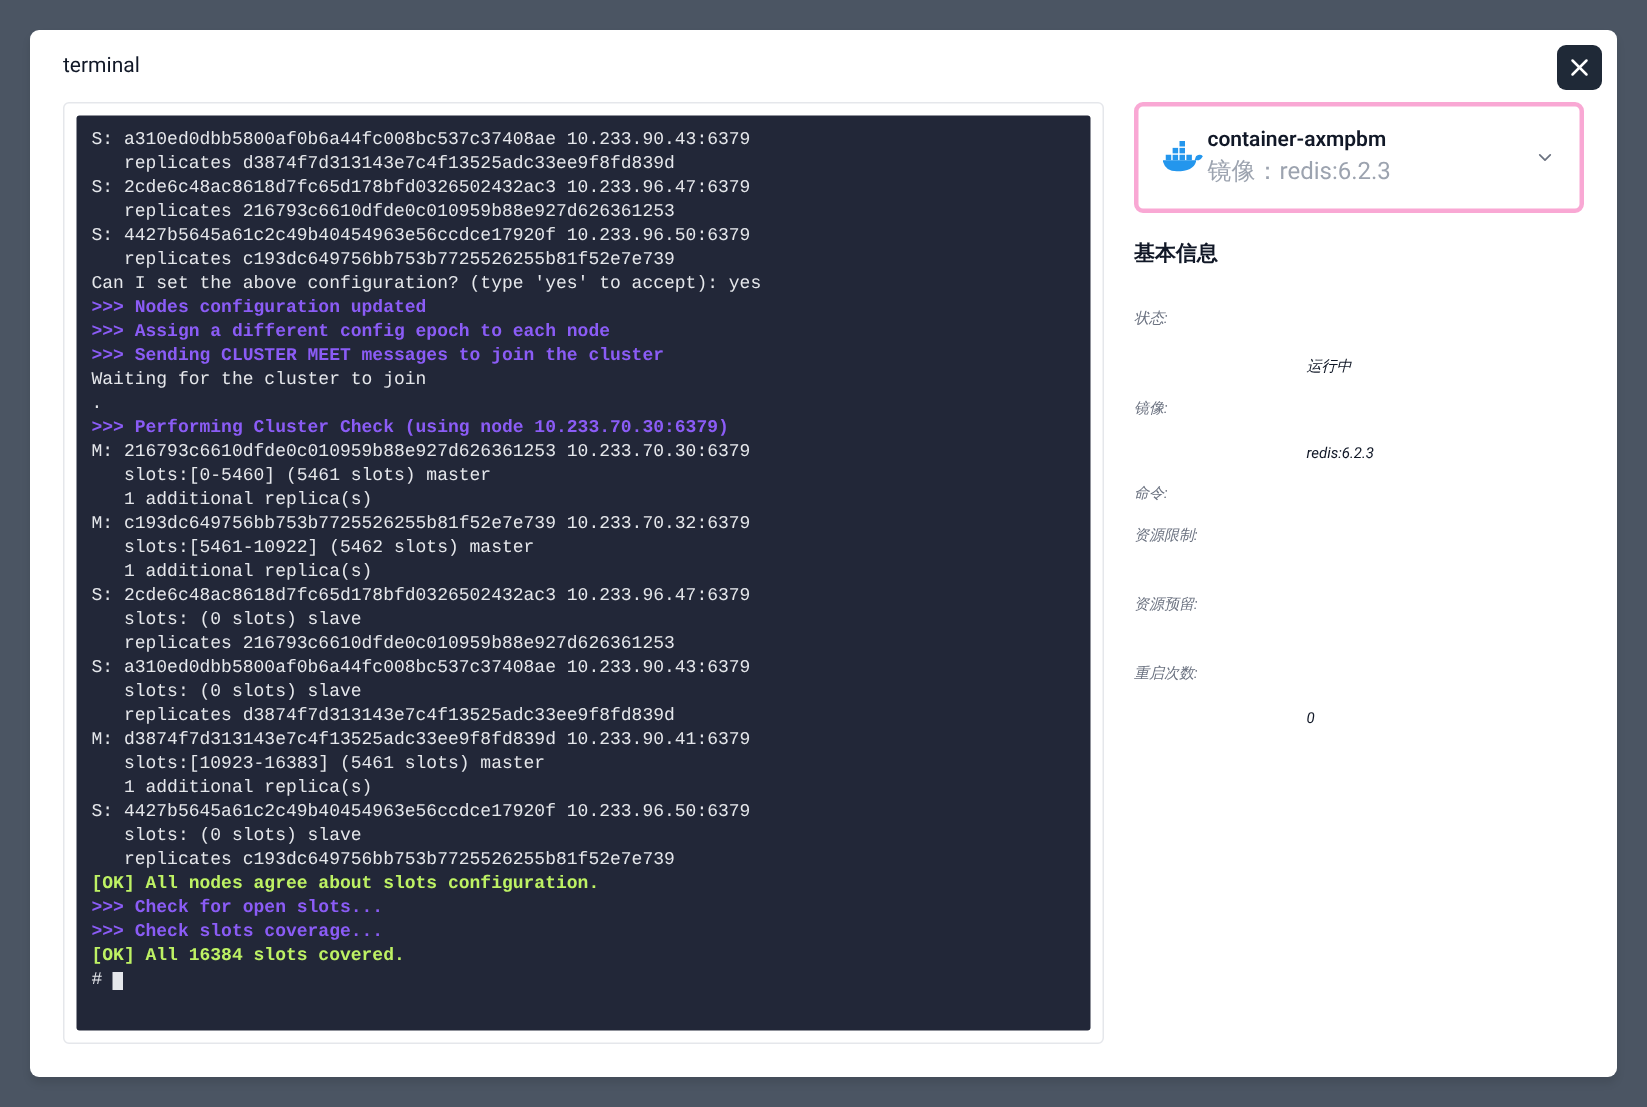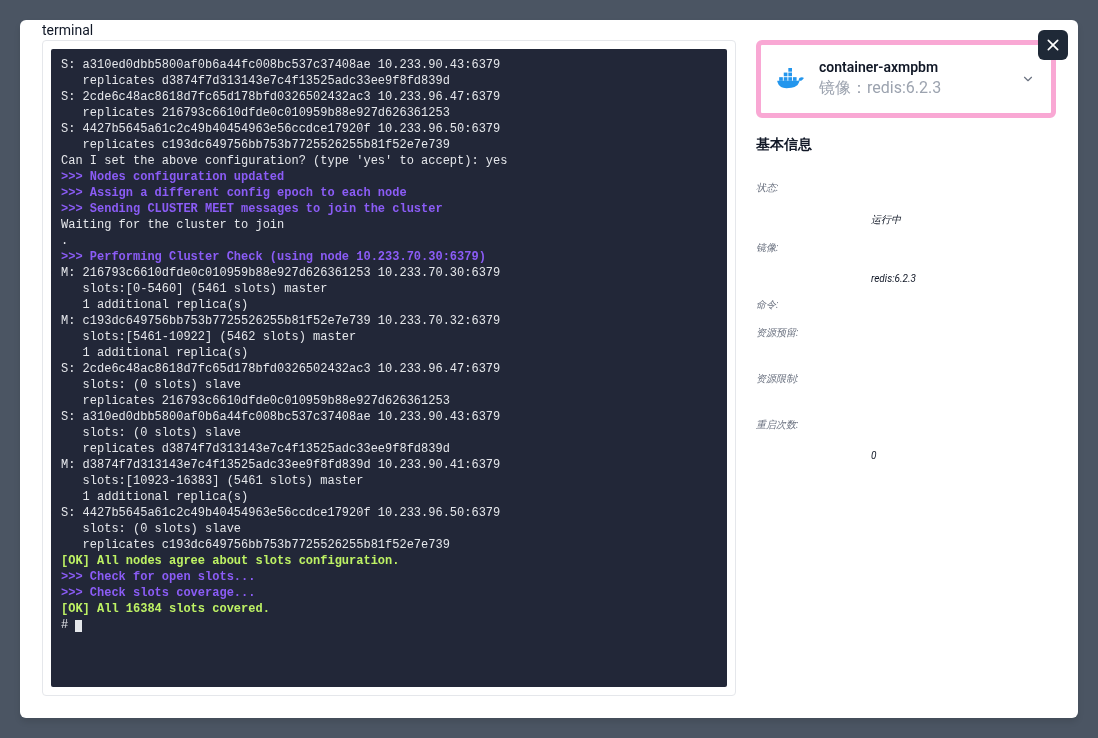--- a/index.html
+++ b/index.html
@@ -13,21 +13,21 @@
   .panel {
     background: #ffffff;
     border-radius: 6px;
     box-shadow: 0 4px 6px rgba(0,0,0,0.1);
     position: relative;
     height: 698px;
     display: flex;
     flex-direction: column;
   }
   .panel-header {
-    padding: 2px 22px;
+    padding: 16px 22px;
     display: flex;
     align-items: flex-start;
     justify-content: space-between;
   }
   .panel-title {
     font-size: 14px;
     color: #111827;
   }
   .close-btn {
     position: absolute;
@@ -88,26 +88,25 @@
   }
   @keyframes blink { 50% { opacity: 0; } }
   .sidebar {
     width: 300px;
     flex-shrink: 0;
     display: flex;
     flex-direction: column;
     gap: 18px;
   }
   .container-card {
-    border: 5px solid #f9a8d4;
+    border: 3px solid #f9a8d4;
     border-radius: 6px;
     padding: 14px 16px;
     display: flex;
     align-items: center;
-    gap: 12px;
     cursor: pointer;
   }
   .docker-icon {
     width: 30px; height: 22px;
     flex-shrink: 0;
   }
   .container-info { flex: 1; min-width: 0; }
   .container-name { font-size: 14px; font-weight: 600; color: #111827; }
   .container-sub { font-size: 16px; color: #9ca3af; margin-top: 3px; }
   .chevron {
@@ -193,25 +192,25 @@
               <div class="info-value">运行中</div>
             </div>
             <div class="info-row">
               <div class="info-label">镜像:</div>
               <div class="info-value">redis:6.2.3</div>
             </div>
             <div class="info-row">
               <div class="info-label">命令:</div>
             </div>
             <div class="info-row">
+              <div class="info-label">资源限制:</div>
+              <div class="info-value"></div>
+            </div>
+            <div class="info-row">
               <div class="info-label">资源预留:</div>
-              <div class="info-value"></div>
-            </div>
-            <div class="info-row">
-              <div class="info-label">资源限制:</div>
               <div class="info-value"></div>
             </div>
             <div class="info-row">
               <div class="info-label">重启次数:</div>
               <div class="info-value">0</div>
             </div>
           </div>
       </div>
 
     </div>

